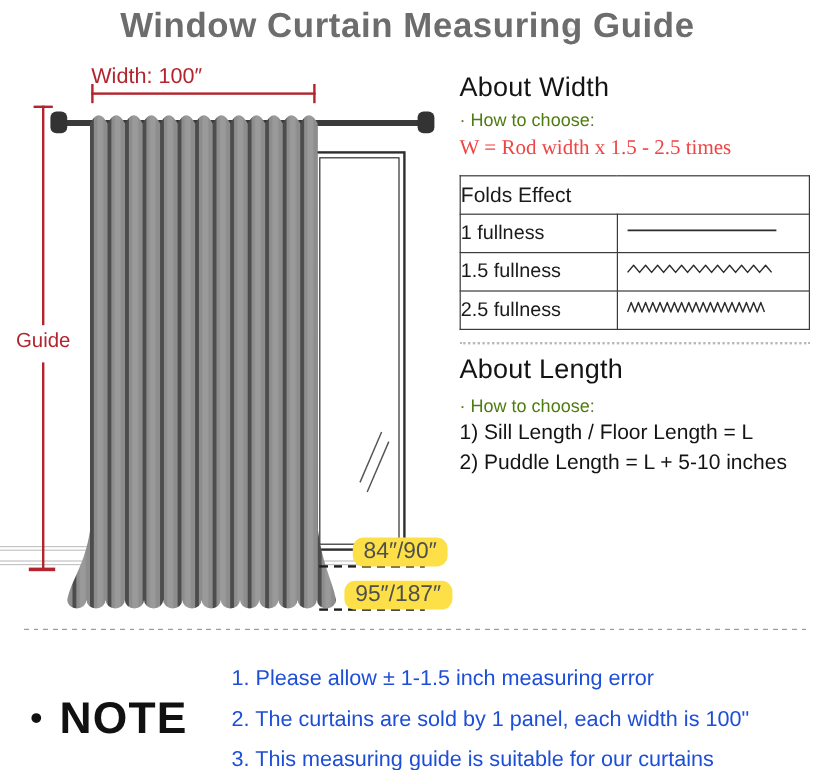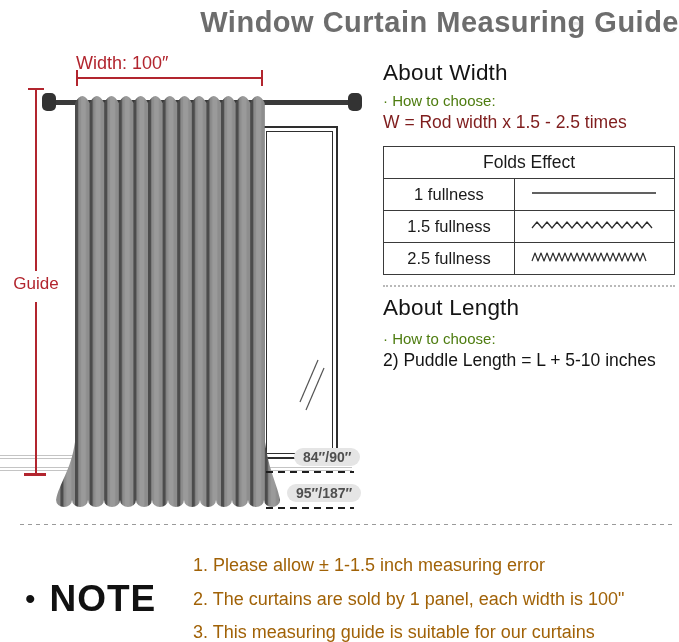--- a/index.html
+++ b/index.html
@@ -1,21 +1,21 @@
 <!DOCTYPE html>
 <html><head>
 <meta charset="utf-8">
 <style>
   html,body{margin:0;padding:0;background:#fff;}
   body{width:679px;height:642px;position:relative;overflow:hidden;
        font-family:"Liberation Sans", sans-serif;}
   .abs{position:absolute;}
 
   
-  .title{position:absolute;top:6px;left:0;width:100%;text-align:right;
+  .title{position:absolute;top:6px;left:0;width:100%;text-align:center;
          font-size:29px;font-weight:600;color:#6d6d6d;letter-spacing:.5px;
          -webkit-box-reflect: below -18px linear-gradient(transparent 62%, rgba(0,0,0,.22));}
 
   
   .window{left:261px;top:126px;width:73px;height:329px;border:2px solid #2e2e2e;background:#fff;z-index:1;}
   .window-inner{position:absolute;left:3px;top:3px;right:3px;bottom:3px;border:1px solid #2e2e2e;}
   .glass-slashes{left:294px;top:356px;z-index:1;}
 
   
   .sill{left:0;width:352px;height:1px;background:#c4c4c4;z-index:0;}
@@ -38,47 +38,47 @@
   .l-seg1{left:35px;top:88px;width:1.6px;height:183px;z-index:4;}
   .l-label{left:4px;top:274px;width:64px;text-align:center;color:#b2252e;font-size:17px;z-index:4;}
   .l-seg2{left:35px;top:302px;width:1.6px;height:172px;z-index:4;}
   .l-tick-bottom{left:24px;top:473px;width:22px;height:2.5px;z-index:4;}
 
   
   .dash{height:2.2px;z-index:4;
         background:repeating-linear-gradient(90deg,#1e1e1e 0 7px,transparent 7px 12px);}
   .dash1{left:266px;top:471px;width:88px;}
   .dash2{left:266px;top:507px;width:88px;}
-  .pill{position:absolute;background:#e5e5e5;border-radius:9px;color:#4f4f4f;
-        font-size:14px;padding:1px 9px;z-index:5;font-weight:bold;}
+  .pill{position:absolute;background:#fde047;border-radius:9px;color:#4f4f4f;
+        font-size:19px;padding:1px 9px;z-index:5;}
   .pill-sill{left:294px;top:448px;}
   .pill-floor{left:287px;top:484px;}
   .floor-line{left:20px;top:524px;width:652px;height:1.4px;z-index:4;
         background:repeating-linear-gradient(90deg,#9a9a9a 0 4px,transparent 4px 8px);}
 
   
   .rightcol{left:383px;top:60px;width:292px;color:#1a1a1a;}
   .about-h{font-size:22.5px;font-weight:400;margin:0;color:#141414;letter-spacing:.2px;}
   .how{font-size:15px;color:#4d7c0f;margin:6px 0 1px;}
-  .formula{font-size:17.5px;color:#7f1d1d;margin:3px 0 13px;}
+  .formula{font-size:17.5px;color:#ef4444;margin:3px 0 13px;font-family:Liberation Serif, serif;}
   table.folds{width:100%;border-collapse:collapse;font-size:16.5px;color:#1a1a1a;}
-  table.folds td{border:1.2px solid #3a3a3a;text-align:center;height:31px;padding:0;}
+  table.folds td{border:1.2px solid #3a3a3a;text-align:left;height:31px;padding:0;}
   table.folds .hdr{font-size:17.5px;}
   table.folds .lbl{width:45%;}
   .divider-dot{border:none;border-top:2px dotted #b9b9b9;margin:10px 0 8px;}
   .measure-text{font-size:17px;line-height:25px;margin:2px 0 0;color:#141414;}
   .opt{font-size:17.5px;line-height:24px;margin:1px 0;color:#141414;}
   .mt8{margin-top:9px;}
 
   
   .note-label{left:25px;top:578px;display:flex;align-items:center;gap:14px;}
   .note-bullet{font-size:30px;color:#111;line-height:1;}
   .note-head{font-size:37px;font-weight:600;color:#111;letter-spacing:1px;}
   .note-items{left:193px;top:549px;width:480px;}
-  .note-item{font-size:18px;line-height:33.5px;color:#a16207;}
+  .note-item{font-size:18px;line-height:33.5px;color:#1d4ed8;}
 </style>
 </head>
 <body>
 
 <div class="title">Window Curtain Measuring Guide</div>
 
 <div>
 
   <div class="abs sill" style="top:455px"></div>
   <div class="abs sill" style="top:458px"></div>
@@ -171,20 +171,21 @@
         </svg>
       </td>
     </tr>
   </tbody>
     </table>
 
   <hr class="divider-dot">
 
   <h2 class="about-h">About Length</h2>
   <p class="how mt8">· How to choose:</p>
+  <p class="opt">1)  Sill Length / Floor Length = L</p>
   <p class="opt">2)  Puddle Length = L + 5-10 inches</p>
 </div>
 
 <div class="abs note-label">
   <span class="note-bullet">•</span>
   <span class="note-head">NOTE</span>
 </div>
 <div class="abs note-items">
   <div class="note-item">1. Please allow ± 1-1.5 inch measuring error</div>
   <div class="note-item">2. The curtains are sold by 1 panel, each width is 100"</div>

